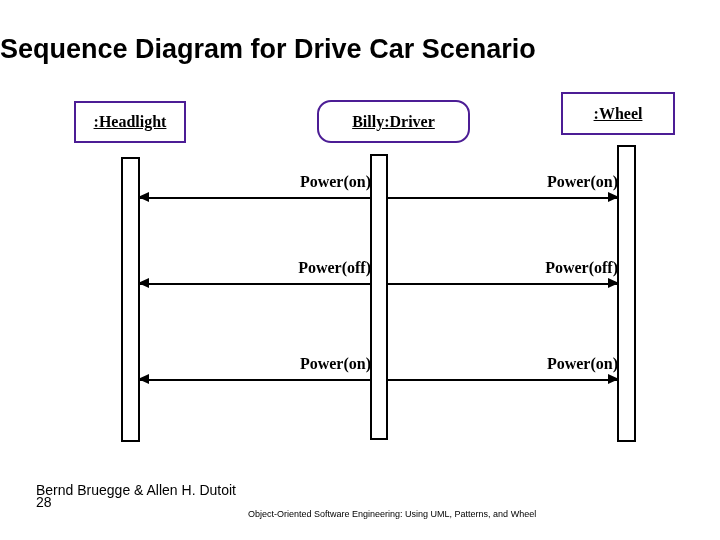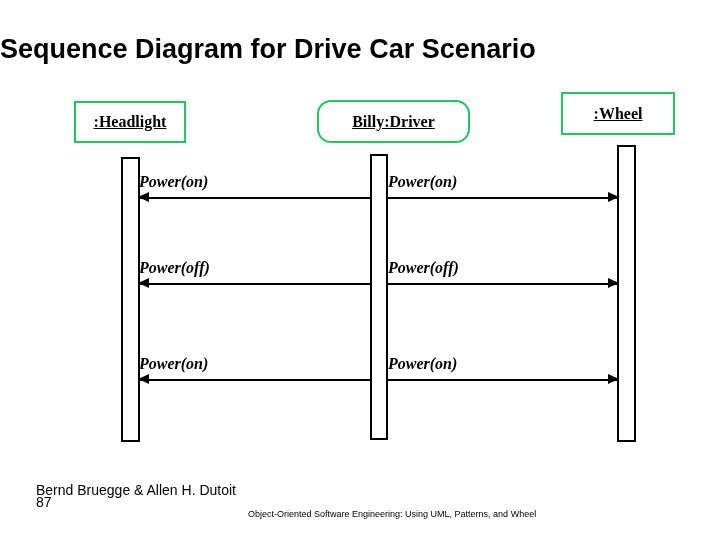--- a/index.html
+++ b/index.html
@@ -27,21 +27,21 @@
     font-weight: bold;
     color: #000000;
     letter-spacing: 0px;
     white-space: nowrap;
   }
 
   
   .obj-box {
     position: absolute;
     box-sizing: border-box;
-    border: 2px solid #22c55e;
+    border: 2px solid #4c1d95;
     background: #ffffff;
     display: flex;
     align-items: center;
     justify-content: center;
   }
   .obj-label {
     font-family: "Liberation Serif", serif;
     font-weight: bold;
     font-size: 16px;
     color: #000000;
@@ -66,24 +66,23 @@
   .msg-line {
     position: absolute;
     left: 0;
     top: 0;
     height: 0;
     border-top: 2px solid #000000;
   }
   .msg-label {
     position: absolute;
     width: 100%;
-    text-align: left;
+    text-align: right;
     bottom: 8px;
     font-family: "Liberation Serif", serif;
-    font-style: italic;
     font-weight: bold;
     font-size: 16px;
     color: #000000;
     white-space: nowrap;
     line-height: 1;
   }
   .arrowhead {
     position: absolute;
     top: -5px;
     width: 0;
@@ -176,18 +175,18 @@
   </div>
 
   <div class="msg" id="msg-5" style="left: 388px; top: 379px; width: 230px;">
     <div class="msg-line" style="width: 230px;"></div>
     <div class="arrowhead right"></div>
     <div class="msg-label">Power(on)</div>
   </div>
 
   <div class="footer-left">
     <div>Bernd Bruegge &amp; Allen H. Dutoit</div>
-    <div>87</div>
+    <div>28</div>
   </div>
 
   <div class="footer-center">Object-Oriented Software Engineering: Using UML, Patterns, and Wheel</div>
 
 </div>
 
 </body></html>

